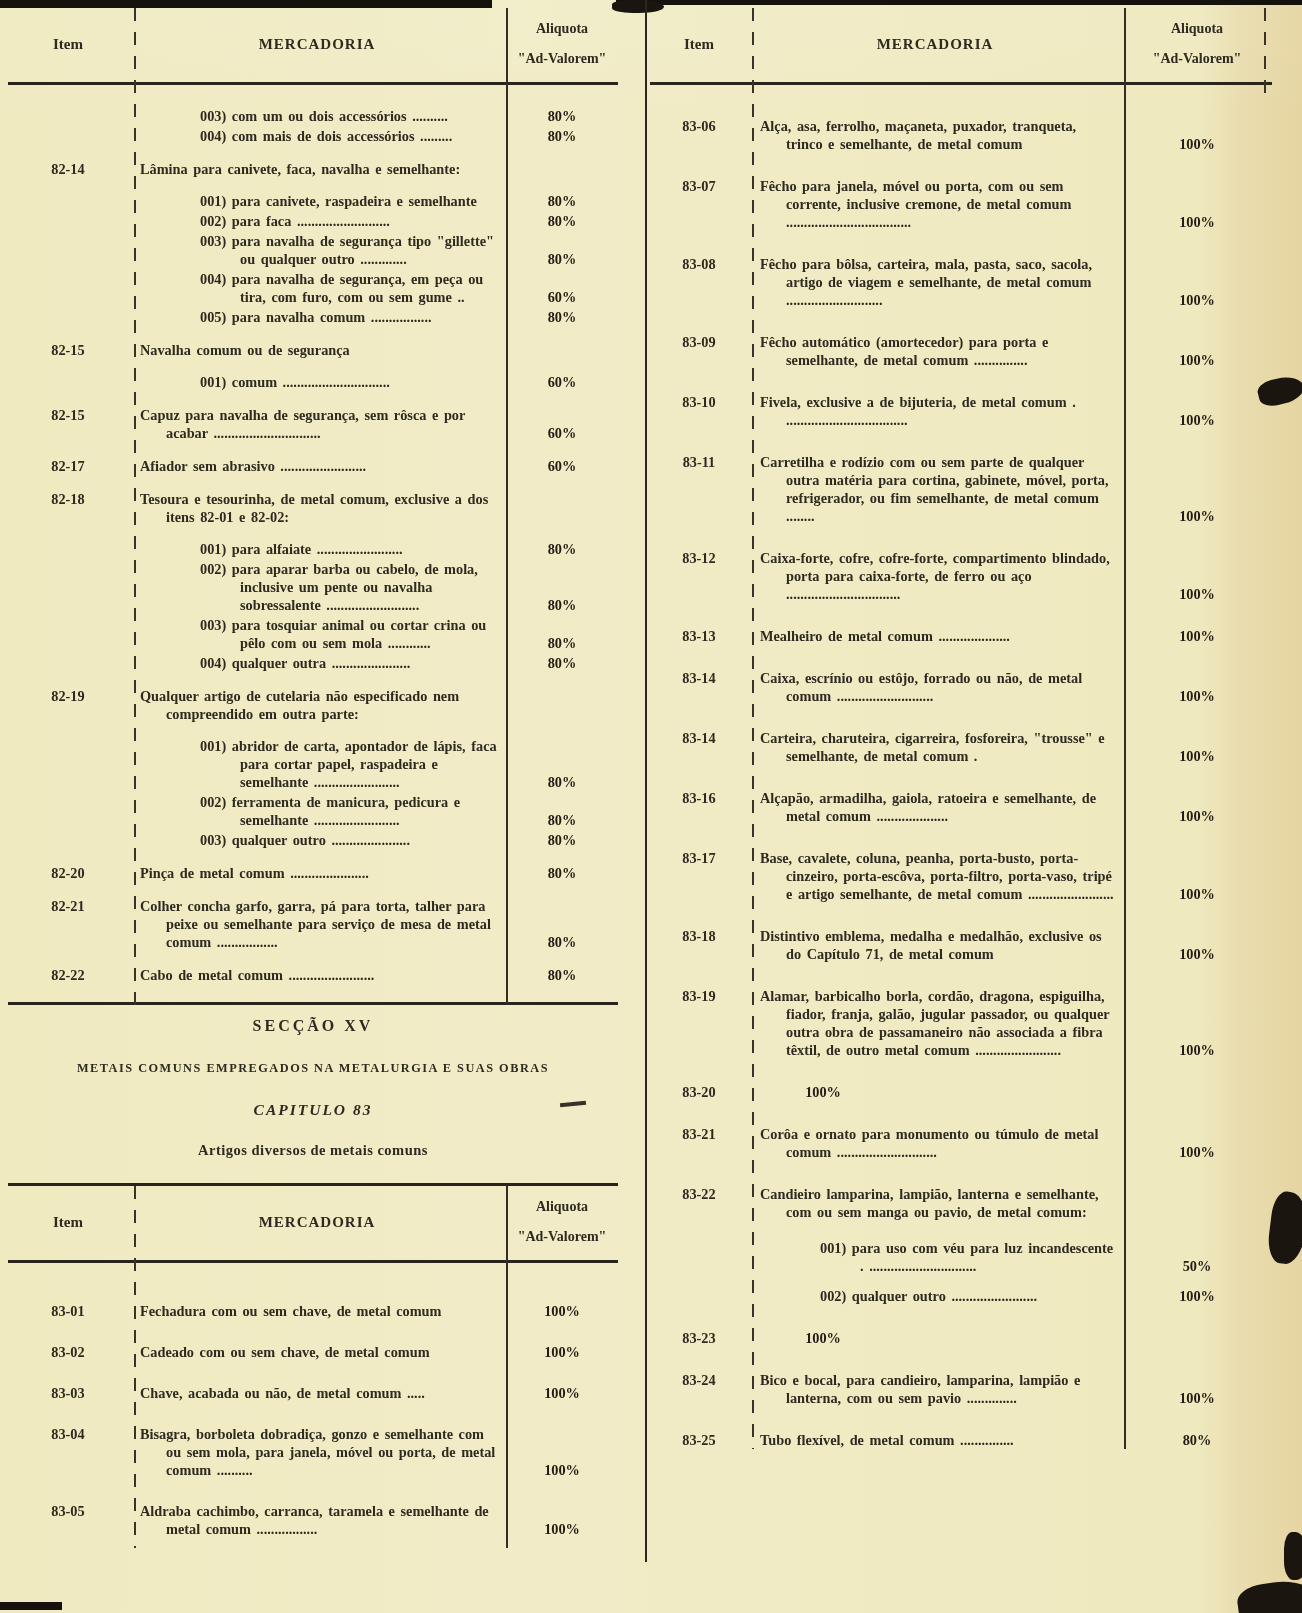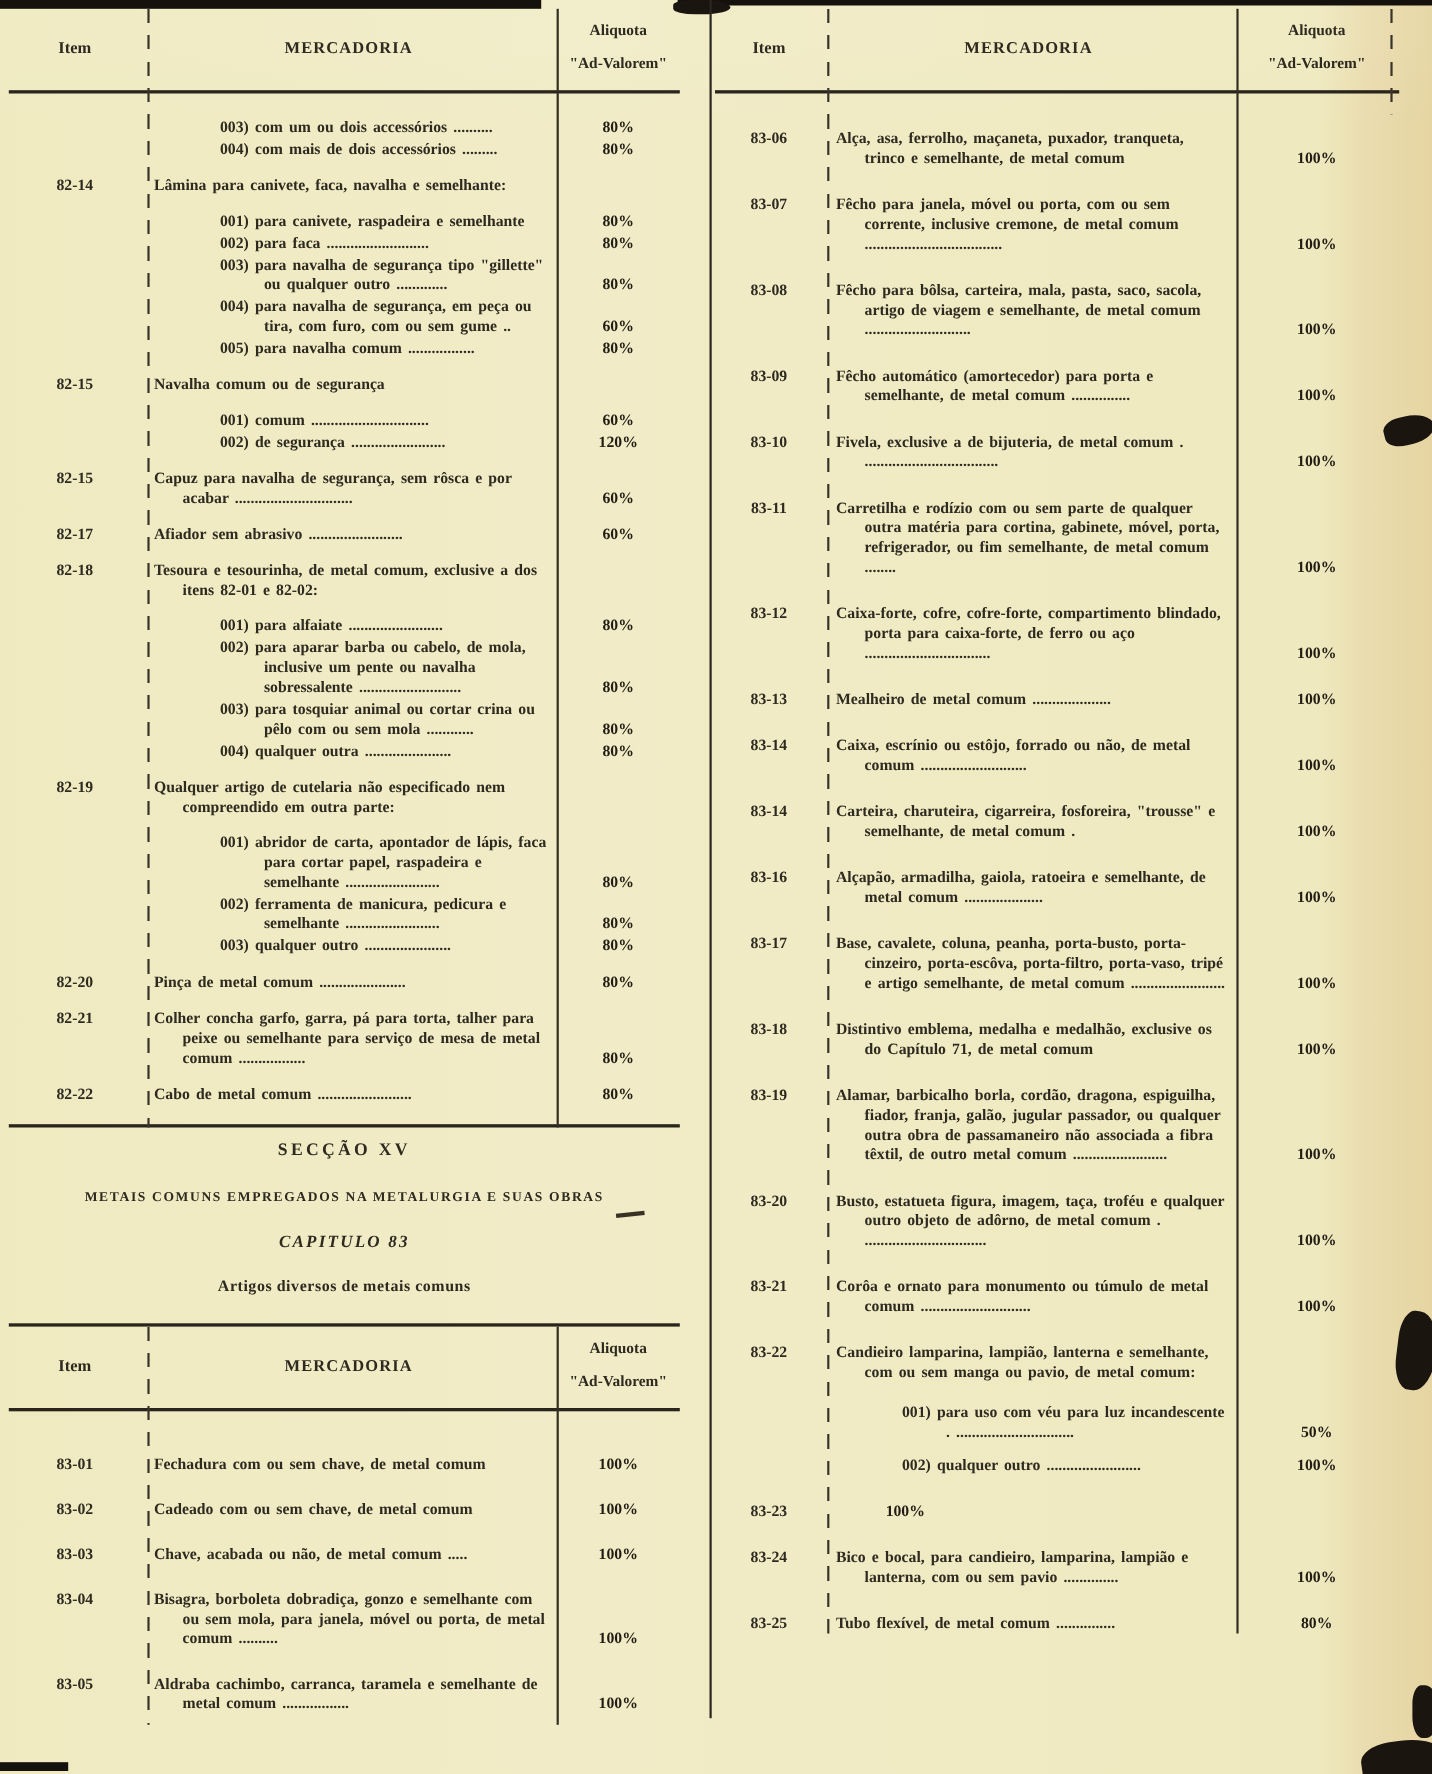--- a/index.html
+++ b/index.html
@@ -174,27 +174,20 @@
             </div>
             <div class="c-rate"></div>
           </div>
           <div class="row row-sub">
             <div class="c-item"></div>
             <div class="c-merch">
               <span class="t">001) comum ..............................</span>
             </div>
             <div class="c-rate">60%</div>
           </div>
-          <div class="row row-sub">
-            <div class="c-item"></div>
-            <div class="c-merch">
-              <span class="t">002) de segurança ........................</span>
-            </div>
-            <div class="c-rate">120%</div>
-          </div>
           <div class="row row-item">
             <div class="c-item">82-15</div>
             <div class="c-merch">
               <span class="t">Capuz para navalha de segurança, sem rôsca e por acabar ..............................</span>
             </div>
             <div class="c-rate">60%</div>
           </div>
           <div class="row row-item">
             <div class="c-item">82-17</div>
             <div class="c-merch">
@@ -459,23 +452,20 @@
           </div>
           <div class="row row-item">
             <div class="c-item">83-19</div>
             <div class="c-merch">
               <span class="t">Alamar, barbicalho borla, cordão, dragona, espiguilha, fiador, franja, galão, jugular passador, ou qualquer outra obra de passamaneiro não associada a fibra têxtil, de outro metal comum ........................</span>
             </div>
             <div class="c-rate">100%</div>
           </div>
           <div class="row row-item">
             <div class="c-item">83-20</div>
-            <div class="c-merch">
-              <span class="t">Busto, estatueta figura, imagem, taça, troféu e qualquer outro objeto de adôrno, de metal comum . ...............................</span>
-            </div>
             <div class="c-rate">100%</div>
           </div>
           <div class="row row-item">
             <div class="c-item">83-21</div>
             <div class="c-merch">
               <span class="t">Corôa e ornato para monumento ou túmulo de metal comum ............................</span>
             </div>
             <div class="c-rate">100%</div>
           </div>
           <div class="row row-item">

